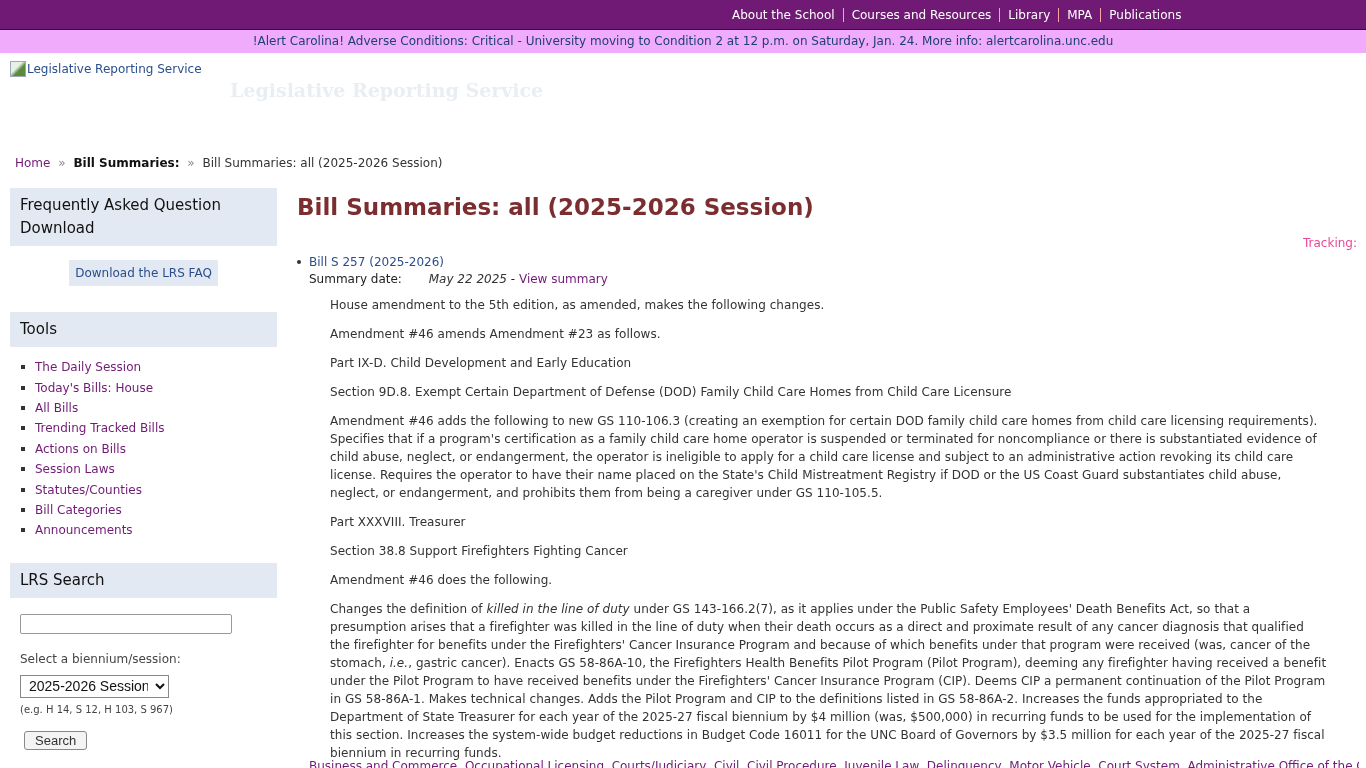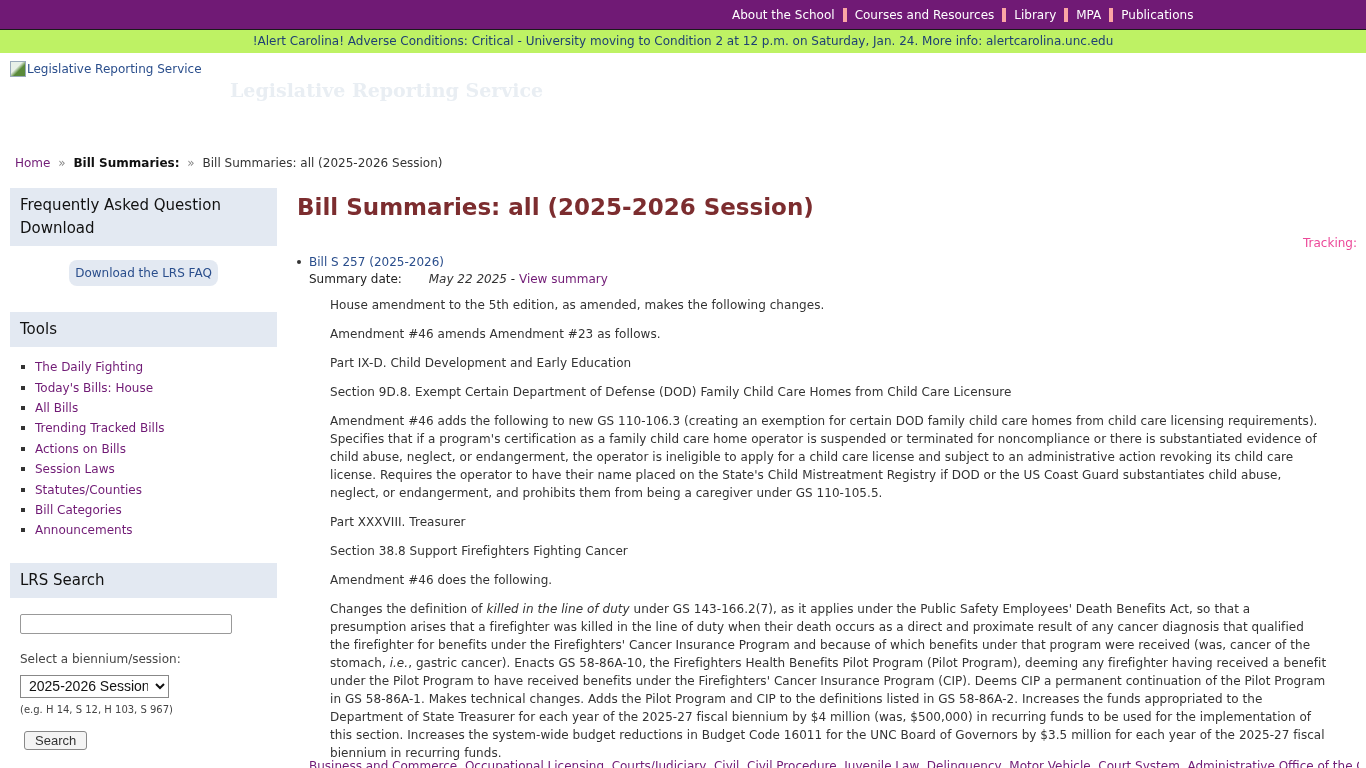--- a/index.html
+++ b/index.html
@@ -17,27 +17,27 @@
   .topbar {
     height: 30px; background: #701a75; position: relative;
     border-bottom: 1px solid #1a1a1a;
   }
   .topnav {
     position: absolute; left: 725px; top: 0; height: 30px;
     display: flex; align-items: center;
   }
   .topnav a {
     color: #ffffff; font-size: 12px; padding: 0 8px; line-height: 14px;
-    border-left: 4px solid #fca5a5;
+    border-left: 1px solid #fca5a5;
   }
   .topnav a:first-child { border-left: none; padding-left: 7px; }
 
   
   .alertbar {
-    height: 23px; background: #bef264;
+    height: 23px; background: #f0abfc;
     font-size: 12px; color: #1e3f73; text-align: center; line-height: 23px;
   }
 
   
   .header { position: relative; height: 95px; }
   .logo-broken {
     position: absolute; left: 10px; top: 8px;
     display: flex; align-items: center; font-size: 12px; color: #2a4e8c;
   }
   .logo-broken .img-icon {
@@ -58,21 +58,21 @@
   .breadcrumb .strong { color: #111; font-weight: bold; font-weight: 600; }
 
   
   .sidebar { position: absolute; left: 10px; top: 188px; width: 267px; }
   .block-title {
     background: #e3e9f2; font-weight: normal; color: #111;
     font-size: 15px; padding: 6px 10px; line-height: 23px;
   }
   .faq-btn-wrap { text-align: center; padding: 14px 0 0 0; height: 62px; }
   .faq-btn {
-    display: inline-block; background: #e3e9f2; border-radius: 8px;
+    display: inline-block; background: #e3e9f2; border-radius: 0;
     padding: 6px 6px; font-size: 12px; color: #2a4e8c;
   }
   .tools-title { margin-top: 4px; }
   .tools-list { list-style: none; margin: 0; padding: 10px 0 10px 11px; }
   .tools-list li {
     font-size: 12px; height: 20.4px; line-height: 20px;
     display: flex; align-items: center;
   }
   .tools-list li .bullet {
     width: 4px; height: 4px; background: #333; margin-right: 10px; flex: none;
@@ -154,21 +154,21 @@
 <aside class="sidebar">
   <div class="block-title">Frequently Asked Question Download</div>
   <div class="faq-btn-wrap">
     <a href="#" class="faq-btn">Download the LRS FAQ</a>
   </div>
 
   <div class="block-title tools-title">Tools</div>
   <ul class="tools-list">
     <li>
         <span class="bullet"></span>
-        <a href="#">The Daily Fighting</a>
+        <a href="#">The Daily Session</a>
       </li>
     <li>
         <span class="bullet"></span>
         <a href="#">Today's Bills: House</a>
       </li>
     <li>
         <span class="bullet"></span>
         <a href="#">All Bills</a>
       </li>
     <li>

